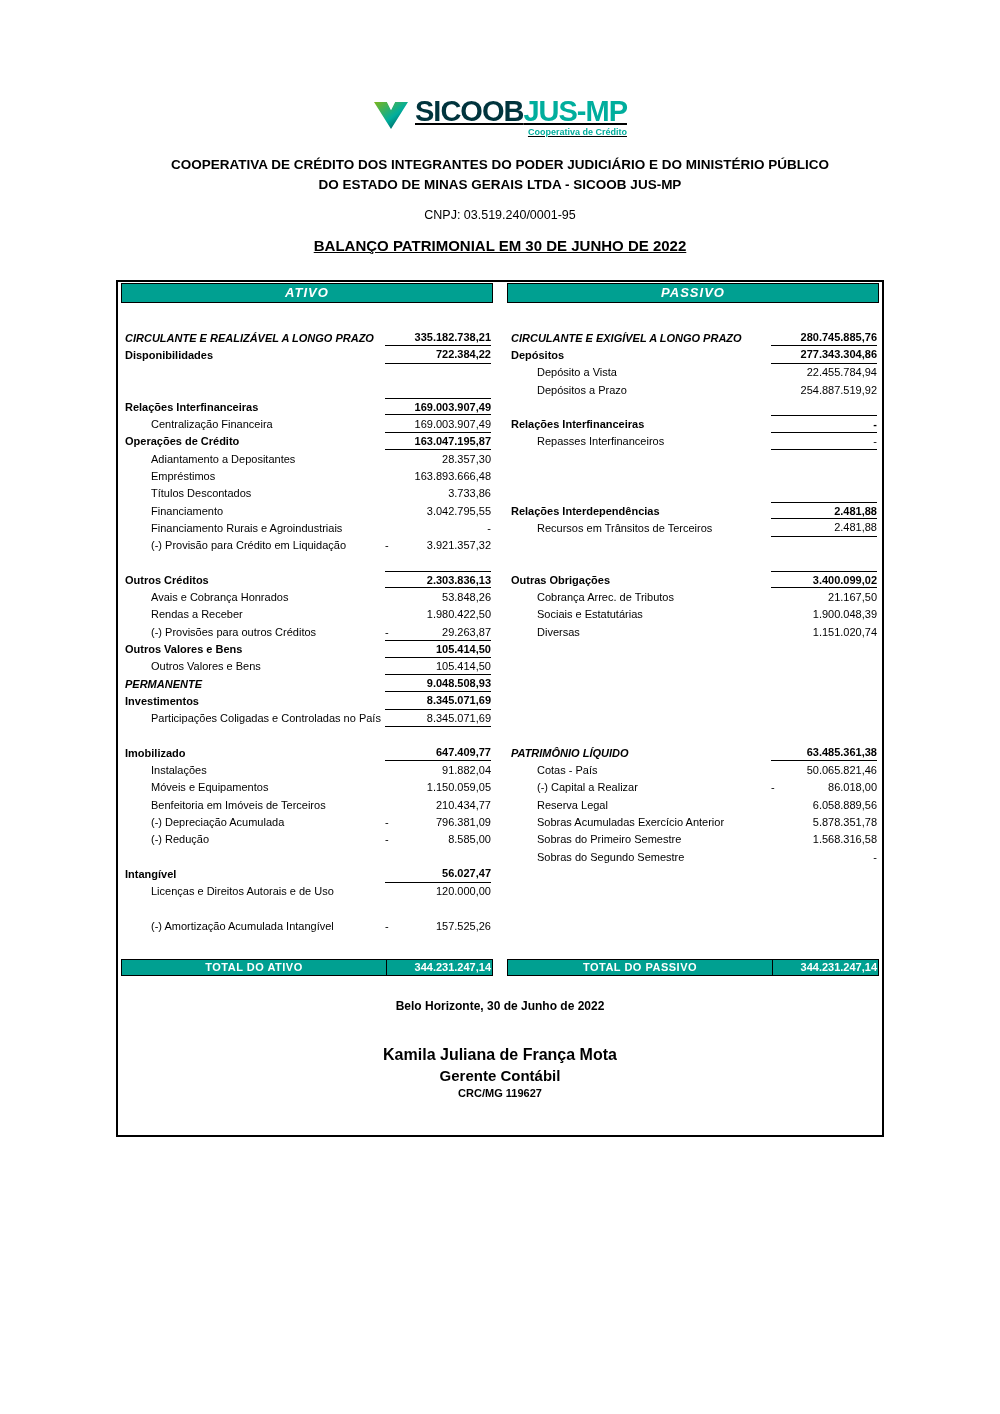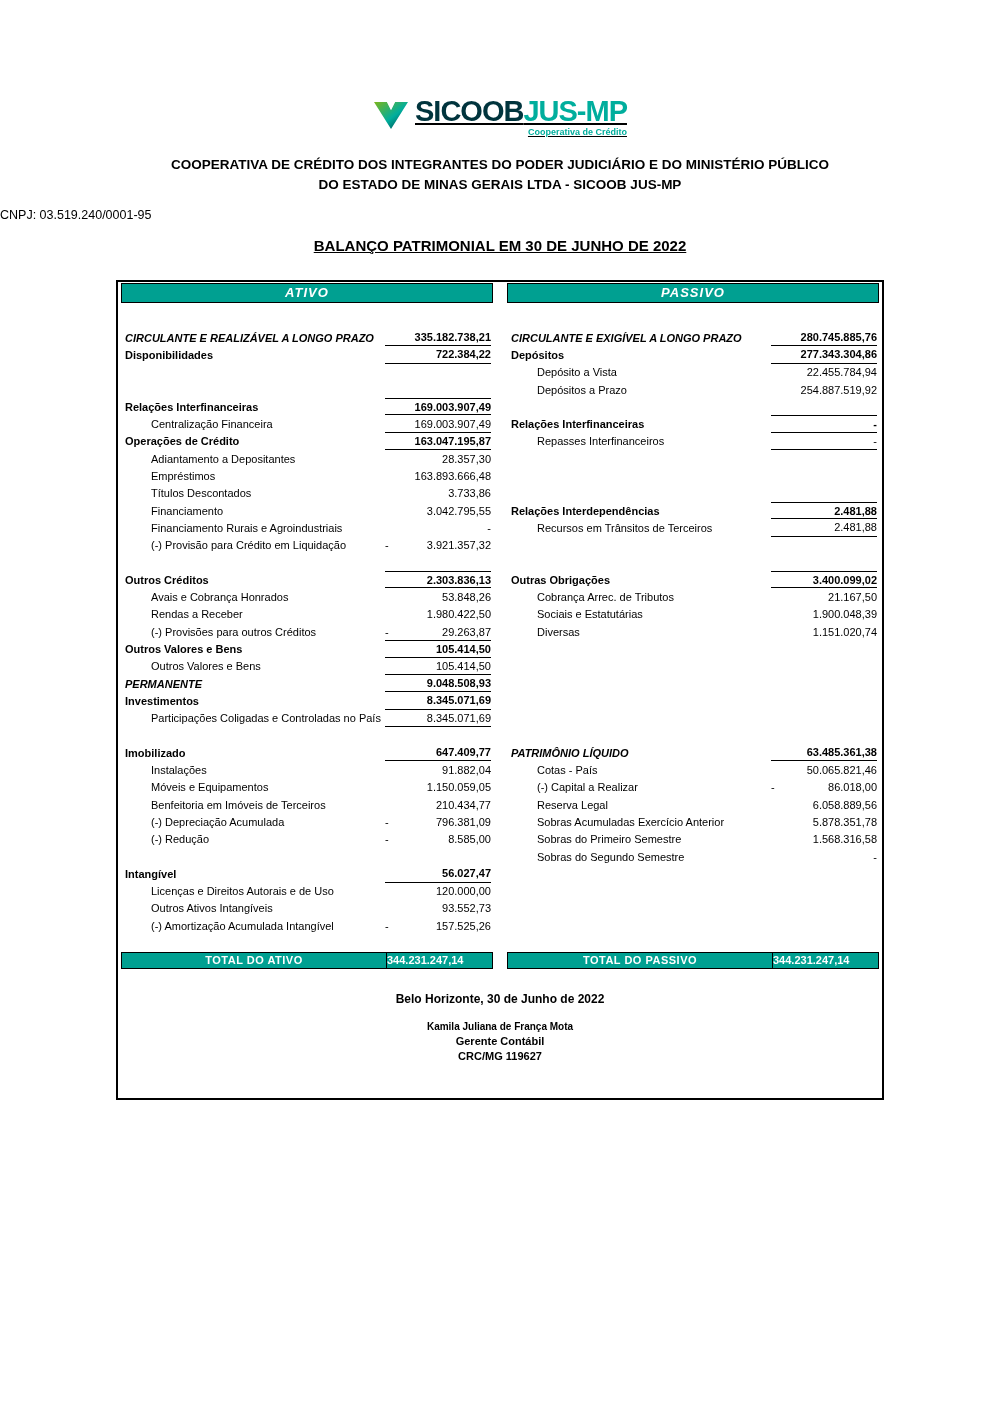--- a/index.html
+++ b/index.html
@@ -16,21 +16,21 @@
 
   
   .logo{display:flex;justify-content:center;align-items:flex-start;gap:6px;text-decoration:underline;}
   .logo svg{margin-top:3px;}
   .logo-text .brandline{font-size:29px;font-weight:bold;letter-spacing:-1px;line-height:30px;}
   .brand1{color:var(--brand-dark);}
   .brand2{color:var(--brand-teal);}
   .tagline{font-size:9px;color:var(--brand-teal);text-align:right;font-weight:bold;margin-top:1px;}
 
   .orgname{margin-top:18px;text-align:center;font-weight:bold;font-size:13.5px;line-height:20px;}
-  .cnpj{margin-top:13px;text-align:left;font-size:12.5px;}
+  .cnpj{margin-top:13px;text-align:center;font-size:12.5px;}
   .doc-title{margin-top:15px;text-align:center;font-size:15px;font-weight:bold;text-decoration:underline;}
 
   
   .frame{
     width:768px;margin:26px auto 0;border:2px solid #000;
     padding:0 3px;background:#fff;
   }
   .col-heads{display:flex;gap:14px;margin-top:1px;}
   .col-head{
     flex:1;background:var(--teal);border:1px solid #000;color:#fff;
@@ -49,33 +49,33 @@
   .val{
     flex:0 0 106px;display:flex;justify-content:space-between;align-items:center;
     font-size:11px;height:100%;
   }
   .side.section .num,.side.group .num{font-weight:bold;}
   .val.u{border-bottom:1px solid #000;}
   .val.t{border-top:1px solid #000;}
   .neg{font-size:11px;}
   .num{margin-left:auto;text-align:right;}
 
-  .totals{display:flex;gap:14px;margin-top:0;}
+  .totals{display:flex;gap:14px;margin-top:7px;}
   .total-bar{
     flex:1;background:var(--teal);border:1px solid #000;color:#fff;
     display:flex;align-items:center;height:17px;font-size:11px;font-weight:bold;
   }
   .total-bar .tlabel{flex:1;text-align:center;letter-spacing:.5px;}
-  .total-bar .tval{flex:0 0 106px;text-align:left;padding-right:20px;border-left:1px solid #000;height:100%;line-height:15px;}
+  .total-bar .tval{flex:0 0 106px;text-align:right;padding-right:1px;border-left:1px solid #000;height:100%;line-height:15px;}
 
   
   .sign{ text-align:center;}
   .place-date{margin-top:23px;font-size:12px;font-weight:bold;}
-  .signatory{margin-top:15px;font-size:10px;font-weight:bold;}
-  .role{margin-top:3px;font-size:11px;font-weight:bold;}
+  .signatory{margin-top:33px;font-size:16px;font-weight:bold;}
+  .role{margin-top:3px;font-size:15px;font-weight:bold;}
   .crc{margin-top:3px;font-size:11px;font-weight:bold;}
   .frame-bottom-pad{height:36px;}
 </style>
 </head>
 <body>
 
 <div class="page">
 
   <div class="logo">
     <svg width="36" height="32" viewBox="0 0 36 32">
@@ -703,27 +703,20 @@
     <div class="side sr blank">
       <span class="lbl"></span>
       <span class="val">
               <span class="neg"></span>
               <span class="num"></span>
             </span>
     </div>
   </div>
 
   <div class="trow">
-    <div class="side sl item">
-      <span class="lbl">Outros Ativos Intangíveis</span>
-      <span class="val">
-              <span class="neg"></span>
-              <span class="num">93.552,73</span>
-            </span>
-    </div>
     <div class="midgap"></div>
     <div class="side sr blank">
       <span class="lbl"></span>
       <span class="val">
               <span class="neg"></span>
               <span class="num"></span>
             </span>
     </div>
   </div>
 

